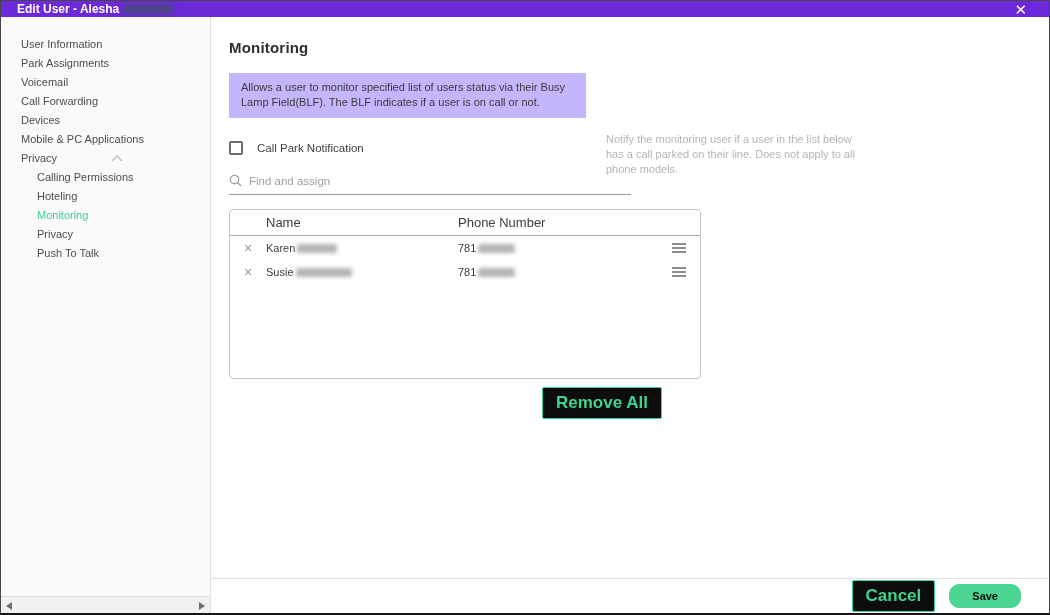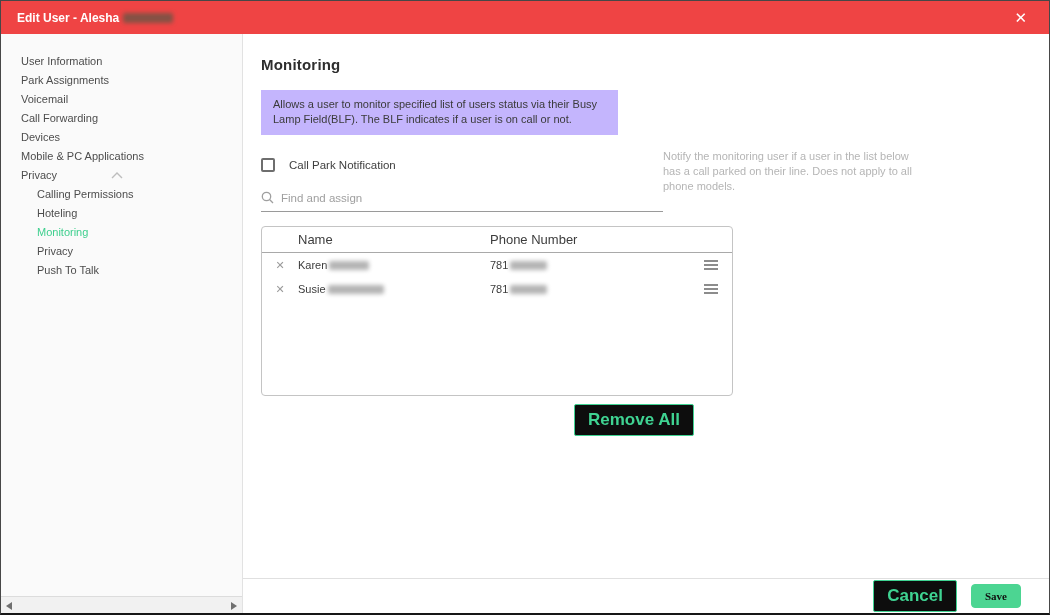--- a/index.html
+++ b/index.html
@@ -2,69 +2,69 @@
 <html><head>
 <meta charset="utf-8">
 <style>
   * { margin:0; padding:0; box-sizing:border-box; }
   html,body { width:1050px; height:615px; }
   body { font-family:"Liberation Sans", sans-serif; background:#fff; }
 
   .window { width:1050px; height:615px; border:1px solid #474747; border-bottom:2px solid #161616; display:flex; flex-direction:column; background:#fff; }
 
   
-  .titlebar { height:33px; background:#ef4444; display:flex; align-items:center; padding:0 16px; flex:0 0 auto;gap:12px; }
+  .titlebar { height:16px; background:#6d28d9; display:flex; align-items:center; padding:0 16px; flex:0 0 auto;gap:12px; }
   .titlebar .title { color:#fff; font-size:12px; font-weight:bold; display:flex; align-items:center; gap:4px; }
   .close { margin-left:auto; color:#fff; font-size:15px; line-height:1; cursor:pointer; padding:2px 6px; }
 
   
   .redact { display:inline-block; height:9px; border-radius:2px; filter:blur(2px); vertical-align:middle; }
   .redact.on-green { background:rgba(44,92,70,.55); width:50px; height:10px; }
   .redact.gray { background:#b4b4b4; }
 
   .body { flex:1; display:flex; min-height:0; }
 
   
-  .sidebar { width:242px; background:#fafafa; border-right:1px solid #e2e2e2; position:relative; padding-top:18px; flex:0 0 auto; }
+  .sidebar { width:210px; background:#fafafa; border-right:1px solid #e2e2e2; position:relative; padding-top:18px; flex:0 0 auto; }
   .nav-item { font-size:11px; color:#4d4d4d; padding:4px 10px 4px 20px; line-height:11px; cursor:pointer; display:flex; align-items:center; }
   .nav-item.sub { padding-left:36px; }
   .nav-item.active { color:#3ecf8e; }
   .chev { margin-left:54px; display:inline-flex; }
   .sidebar-scrollbar { position:absolute; bottom:0; left:0; width:100%; height:17px; background:#f1f1f1; border-top:1px solid #dcdcdc; }
   .sb-arrow { position:absolute; top:5px; width:0; height:0; border-style:solid; cursor:pointer; }
   .sb-arrow.left { left:5px; border-width:4px 6px 4px 0; border-color:transparent #6f6f6f transparent transparent; }
   .sb-arrow.right { right:5px; border-width:4px 0 4px 6px; border-color:transparent transparent transparent #6f6f6f; }
 
   
   .main { flex:1; display:flex; flex-direction:column; background:#fff; min-width:0; }
   .content { flex:1; position:relative; padding:22px 0 0 18px; }
   h1 { font-size:15px; font-weight:bold; color:#2e2e2e; letter-spacing:.2px; }
 
   .infobox { margin-top:17px; width:357px; background:#c4b5fd; color:#3a3a3a; font-size:11px; line-height:15px; padding:7px 12px 8px 12px; }
 
   .cpn-row { margin-top:23px; display:flex; align-items:center; gap:14px; }
   .checkbox { width:14px; height:14px; border:2px solid #6e6e6e; border-radius:2px; background:#fff; cursor:pointer; flex:0 0 auto; }
   .cpn-label { font-size:11.5px; color:#3f3f3f; }
 
-  .helptext { position:absolute; left:420px; top:115px; width:262px; font-size:11px; line-height:15px; color:#b5b5b5; }
+  .helptext { position:absolute; left:395px; top:115px; width:262px; font-size:11px; line-height:15px; color:#b5b5b5; }
 
   .search { margin-top:19px; width:402px; display:flex; align-items:center; gap:7px; border-bottom:1px solid #9a9a9a; padding-bottom:7px; }
   .search input { border:none; outline:none; background:transparent; flex:1; font-family:"Liberation Sans", sans-serif; font-size:11.5px; color:#444; }
   .search input::placeholder { color:#9f9f9f; }
 
   .table { margin-top:14px; width:472px; height:170px; border:1px solid #c4c4c4; border-radius:4px; background:#fff; overflow:hidden; }
   .thead { display:grid; grid-template-columns:36px 192px 1fr 30px; height:26px; align-items:center; border-bottom:1px solid #a9a9a9; font-size:13px; color:#3c3c3c; }
   .trow { display:grid; grid-template-columns:36px 192px 1fr 30px; height:24px; align-items:center; font-size:11px; color:#3c3c3c; }
   .cell-x { text-align:center; color:#9b9b9b; font-size:11px; cursor:pointer; }
   .cell-name, .cell-phone { display:flex; align-items:center; gap:2px; }
   .drag { width:14px; height:10px; margin-left:2px; cursor:grab;
     background:linear-gradient(#8c8c8c 0 2px, transparent 2px 4px, #8c8c8c 4px 6px, transparent 6px 8px, #8c8c8c 8px 10px); }
 
   .btn-dark { background:#0d0d0d; color:#3fd392; border:1px solid #3fd392; font-family:"Liberation Sans", sans-serif; font-weight:bold; font-size:17px; padding:5px 13px; border-radius:2px; cursor:pointer; }
-  .btn-green { background:#4cd592; color:#101010; border:1px solid #4cd592; font-family:Liberation Serif, serif; font-weight:bold; font-size:11px; padding:5px 13px; border-radius:4px; cursor:pointer; }
+  .btn-green { background:#4cd592; color:#101010; border:1px solid #4cd592; font-family:Liberation Sans, sans-serif; font-weight:bold; font-size:11px; padding:5px 22px; border-radius:10px; cursor:pointer; }
   .remove-all { margin-top:8px; margin-left:313px; }
 
   .footer { flex:0 0 auto; height:35px; border-top:1px solid #e0e0e0; display:flex; align-items:center; justify-content:flex-end; gap:14px; padding-right:28px; background:#fff; }
 </style>
 </head>
 <body>
 
 <div class="window">
 
   <header class="titlebar">

